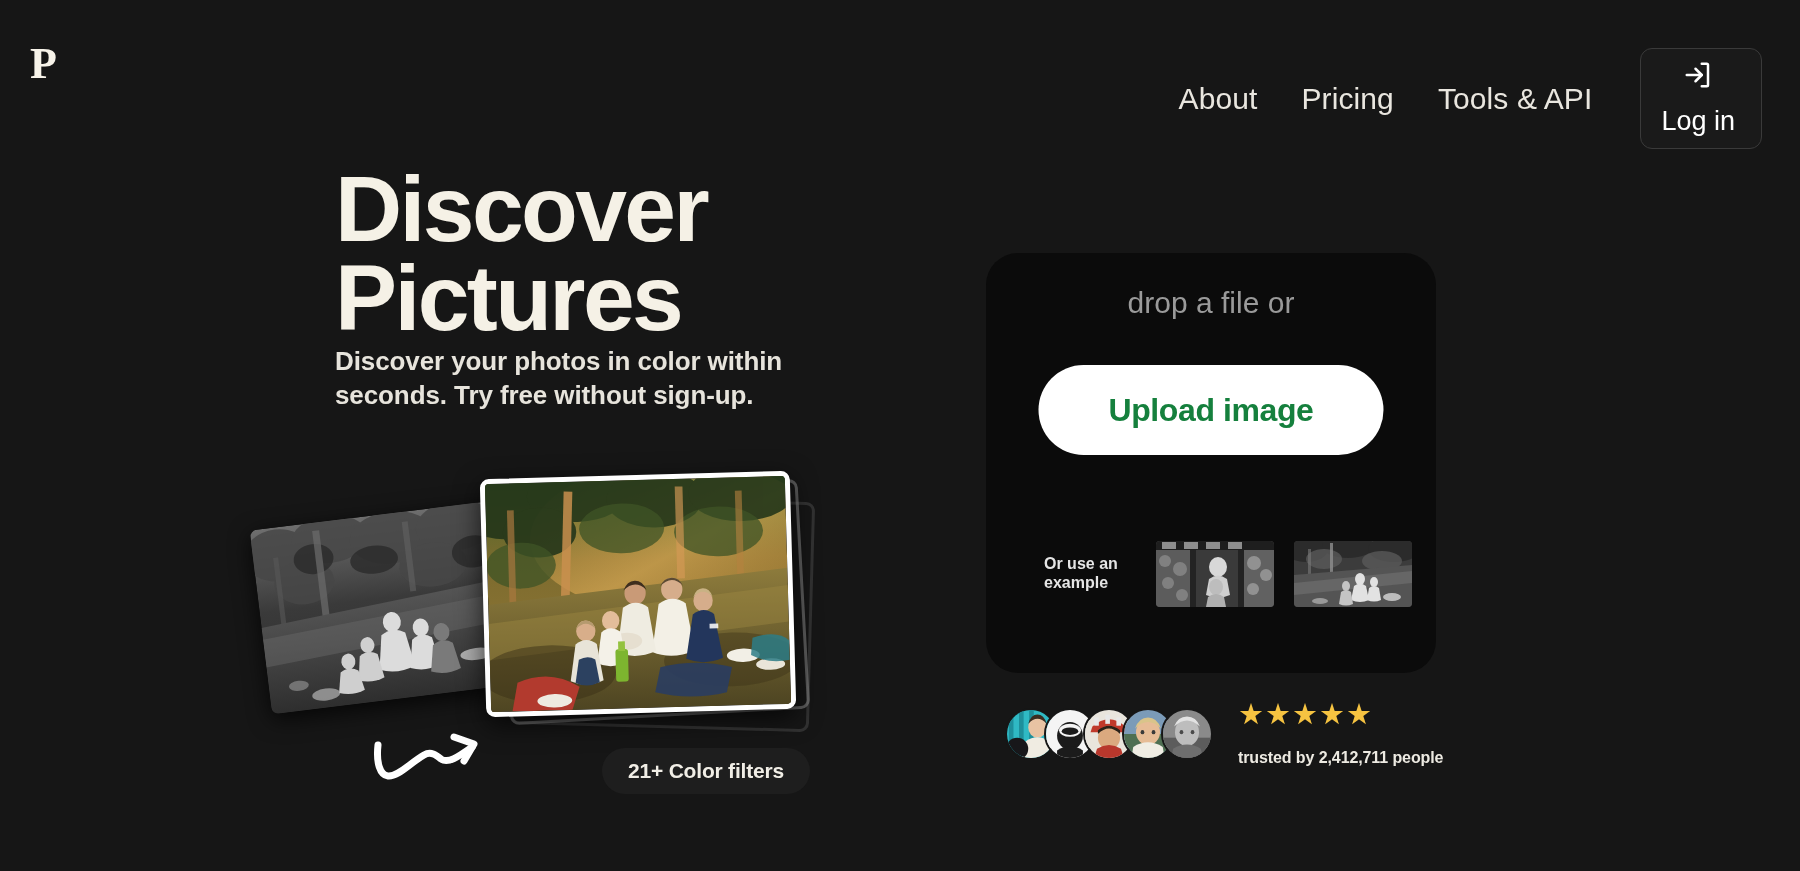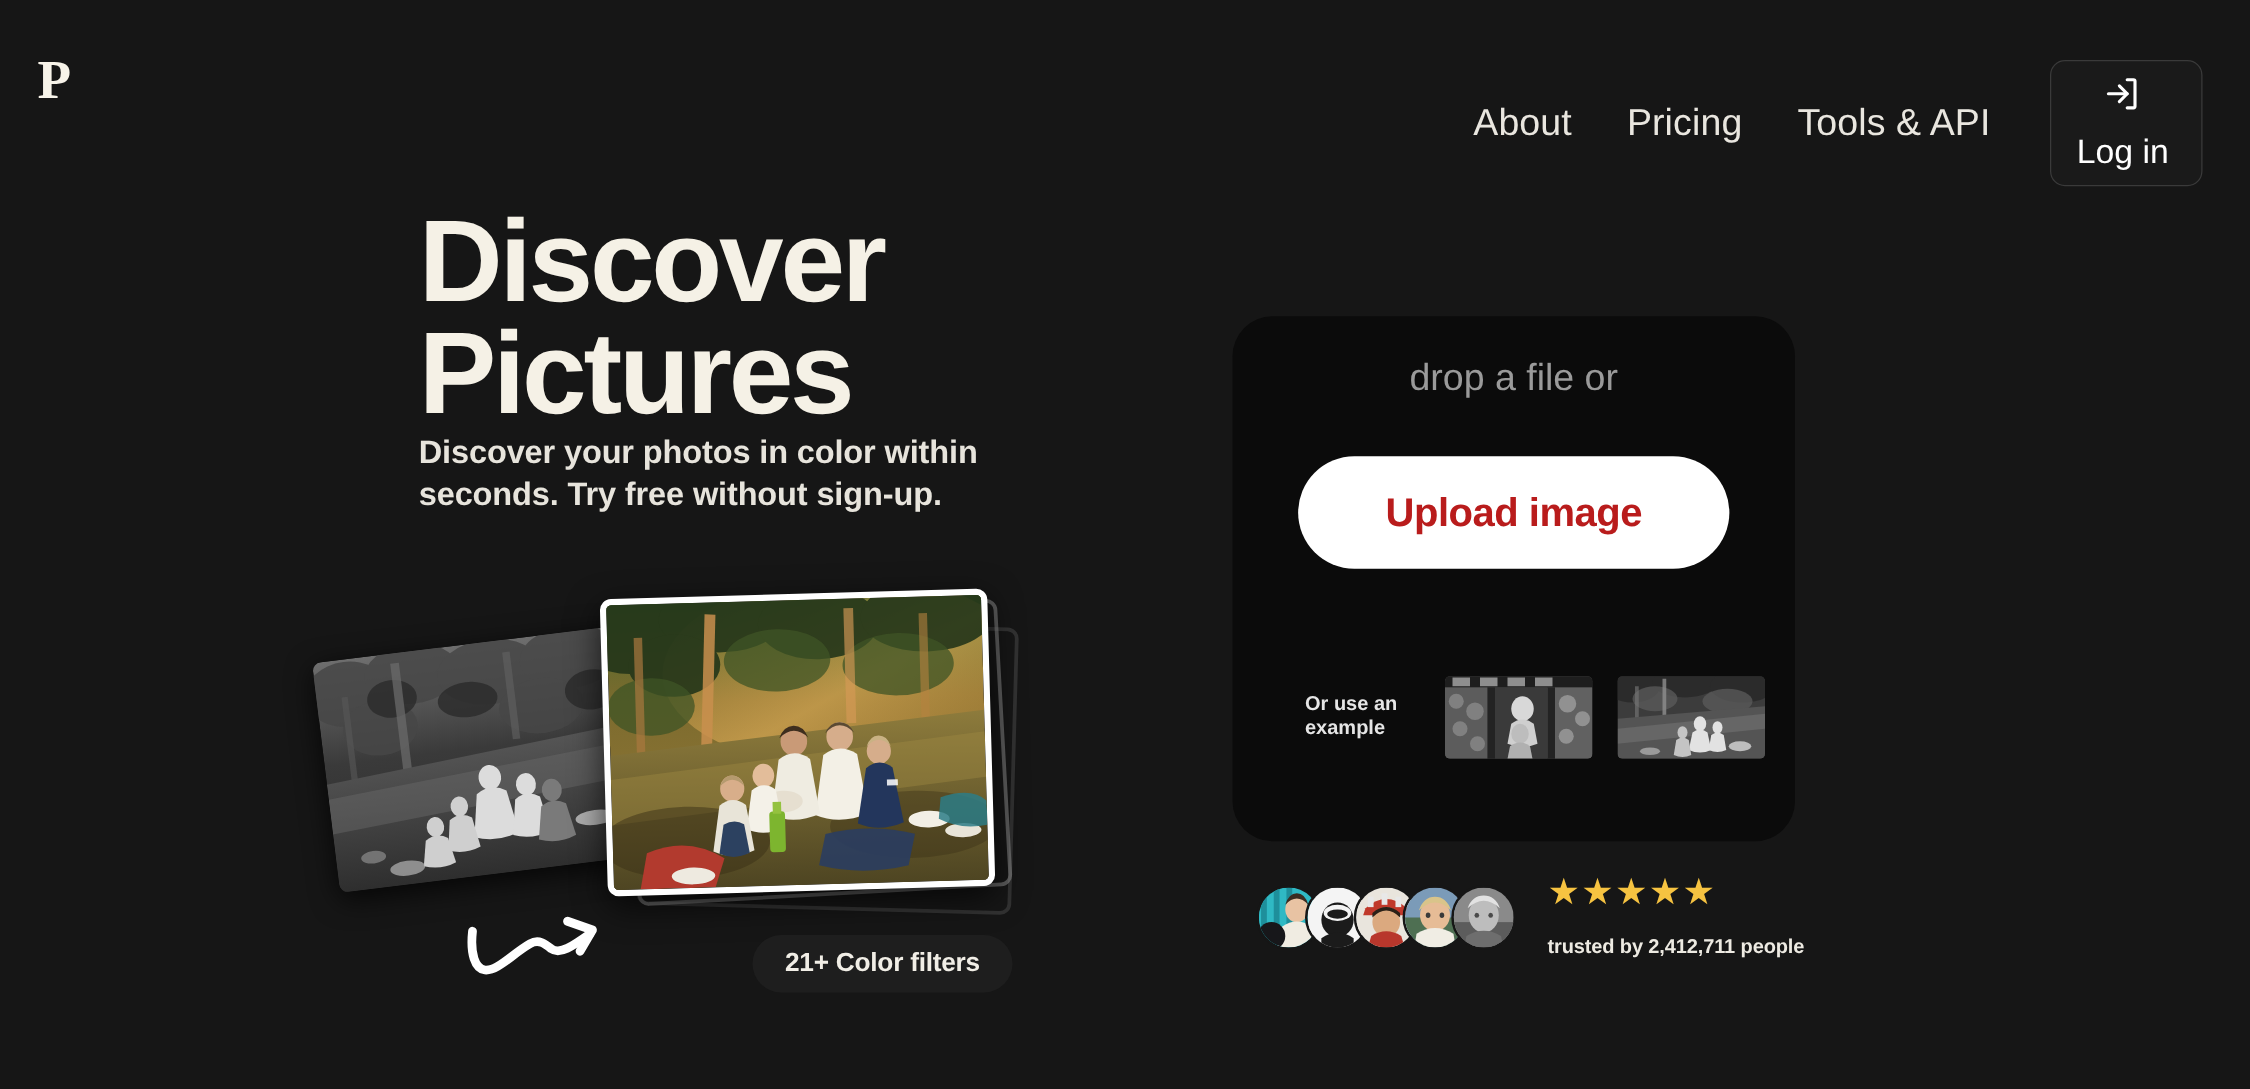--- a/index.html
+++ b/index.html
@@ -111,21 +111,21 @@
     width:450px; height:420px;
     background:#0B0B0B; border-radius:32px;
   }
   .drop-text {
     position:absolute; top:33px; left:0; width:100%;
     text-align:center; font-size:30px; color:#9A9A9A; font-weight:400;
   }
   .upload-btn {
     position:absolute; top:112px; left:50%; transform:translateX(-50%);
     width:345px; height:90px; border-radius:46px;
-    background:#FFFFFF; color:#b91c1c;
+    background:#FFFFFF; color:#15803d;
     font-size:32px; font-weight:700; letter-spacing:-.4px;
     display:flex; align-items:center; justify-content:center;
     border:none; cursor:pointer;
     font-family:"Liberation Sans", sans-serif;
   }
 
   .example-row {
     position:absolute; left:58px; top:288px;
     display:flex; align-items:center; gap:20px;
   }

